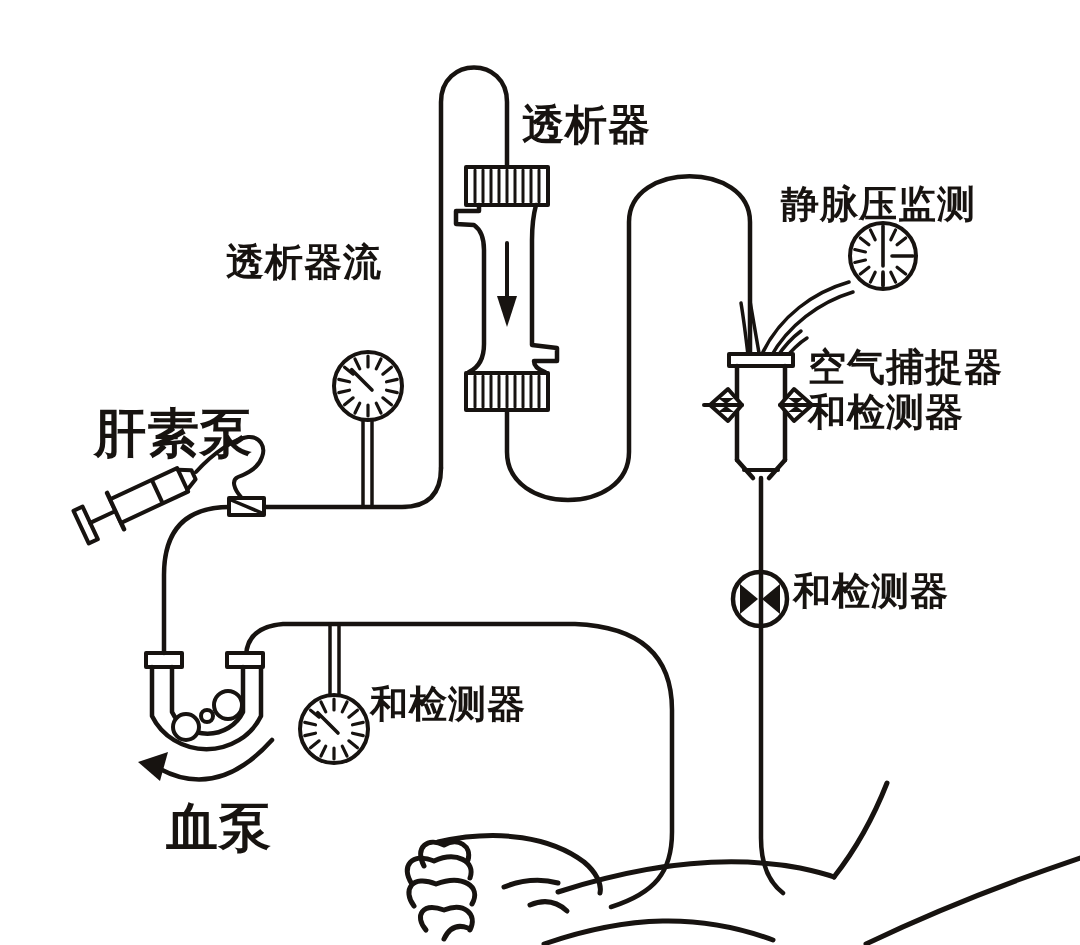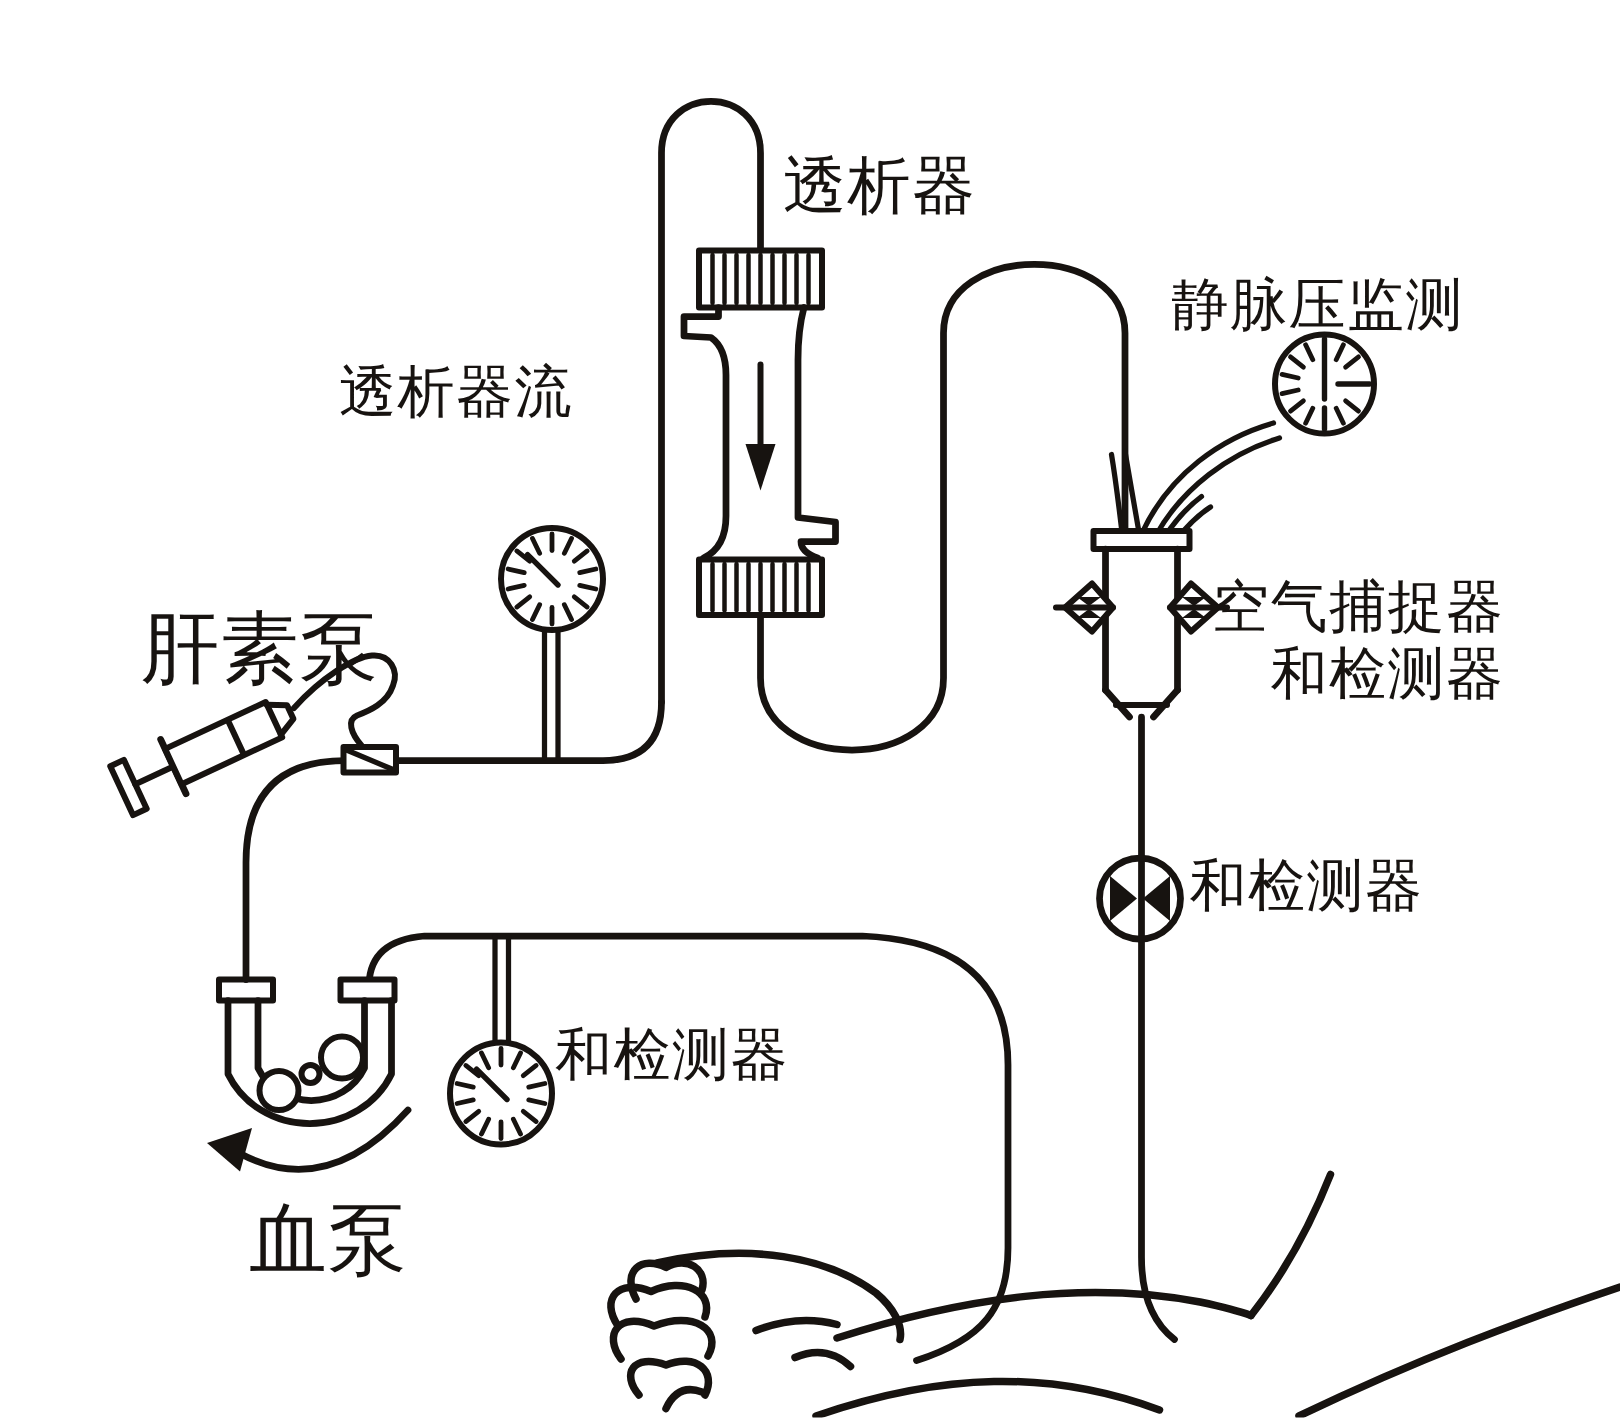--- a/index.html
+++ b/index.html
@@ -4,21 +4,21 @@
 <style>
   html,body{margin:0;padding:0;}
   body{
     width:1080px;height:945px;position:relative;background:#ffffff;
     font-family:"Liberation Serif","DejaVu Serif",serif;
     overflow:hidden;
   }
   #stage{position:absolute;left:0;top:0;width:1080px;height:945px;}
   svg{position:absolute;left:0;top:0;}
   .lbl{
-    position:absolute;color:#171310;font-weight:400;
+    position:absolute;color:#171310;font-weight:700;
     white-space:nowrap;line-height:1.18;letter-spacing:1px;
     user-select:none;
   }
   .f40{font-size:52px;}
   .f38{font-size:38px;}
   .f42{font-size:42px;}
   .center{text-align:left;}
 </style>
 </head>
 <body>
@@ -230,21 +230,21 @@
 <div class="lbl f42" style="left:522px;top:101px;">透析器</div>
 
 <div class="lbl f38" style="left:781px;top:182px;">静脉压监测</div>
 
 <div class="lbl f38 center" style="left:226px;top:240px;width:192px;">
   <div>透析器流</div>
 </div>
 
 <div class="lbl f40" style="left:94px;top:403px;">肝素泵</div>
 
-<div class="lbl f38" style="left:808px;top:383px;text-align:right;">
+<div class="lbl f38" style="left:808px;top:345px;">
   <div>空气捕捉器</div>
   <div>和检测器</div>
 </div>
 
 <div class="lbl f38" style="left:793px;top:569px;">和检测器</div>
 
 <div class="lbl f38" style="left:370px;top:682px;">
   <div>和检测器</div>
 </div>
 

